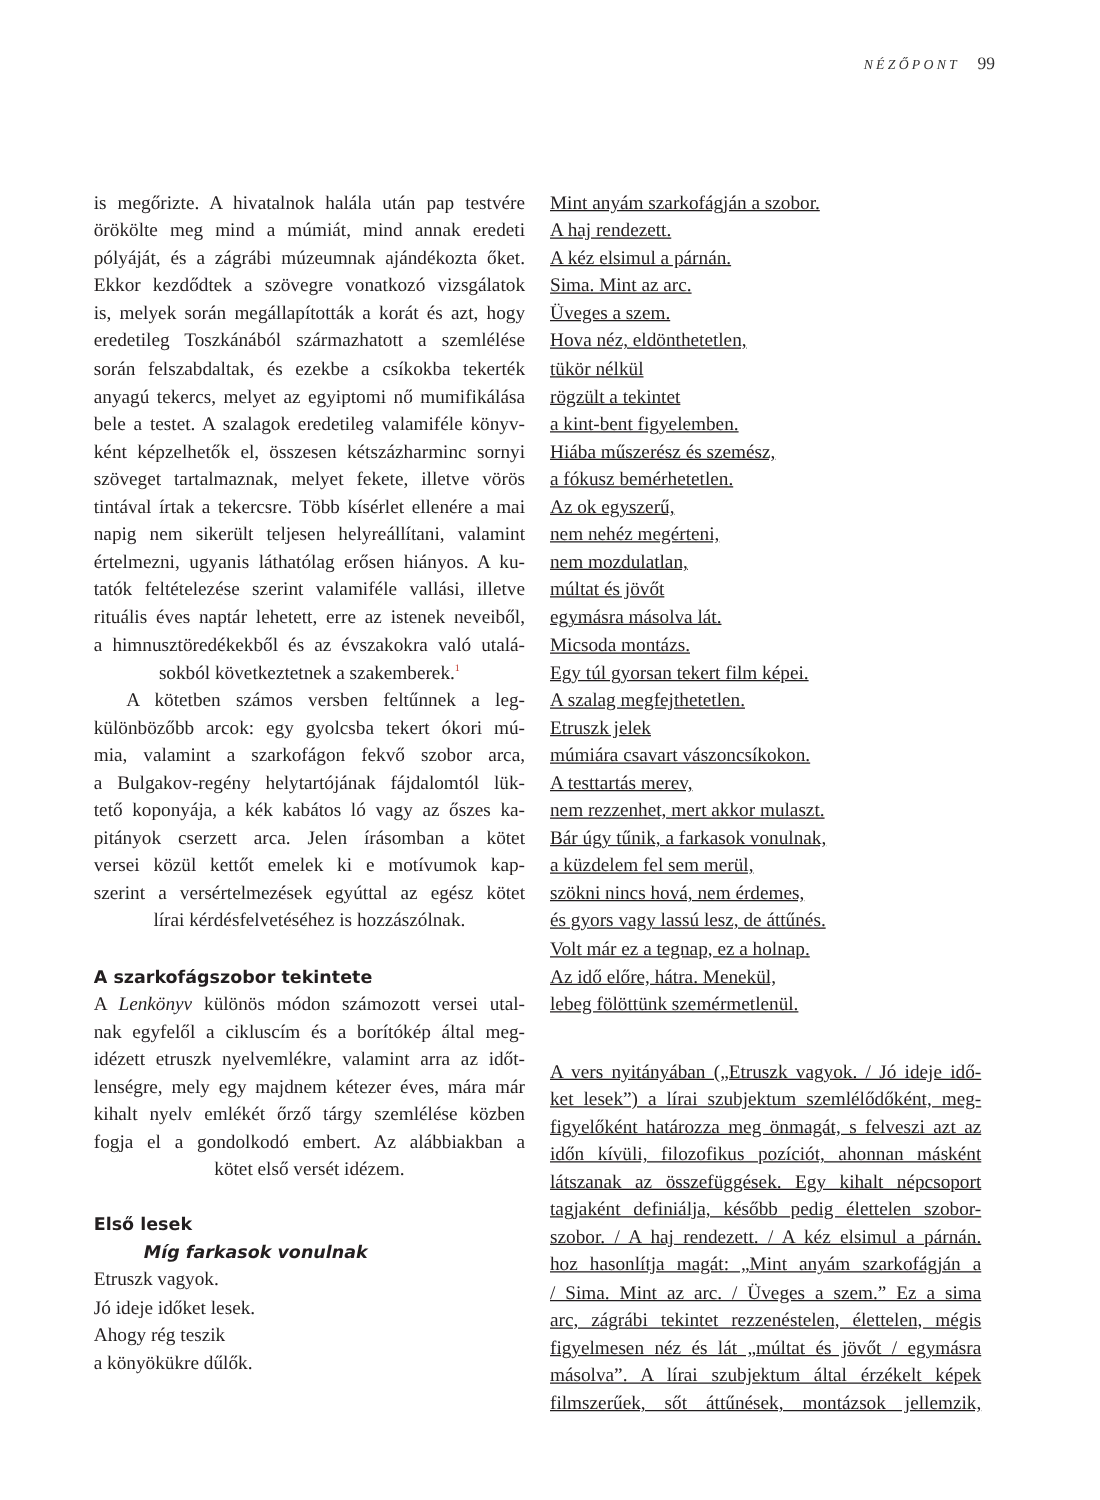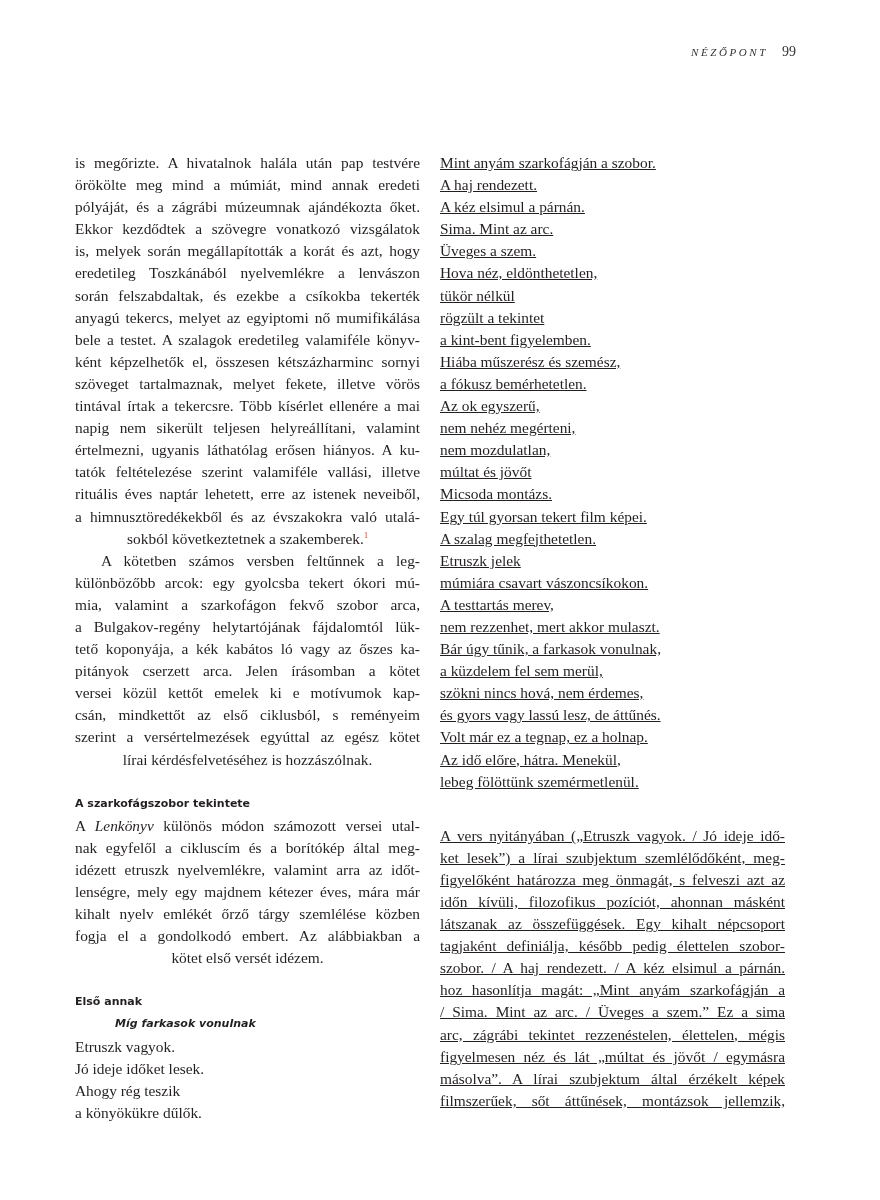--- a/index.html
+++ b/index.html
@@ -5,41 +5,41 @@
     html, body { margin: 0; padding: 0; background: #ffffff; }
     body { width: 880px; height: 1200px; position: relative; overflow: hidden; color: #231f20; font-family: "Liberation Serif", "DejaVu Serif", serif; }
     .running-head { position: absolute; top: 44px; right: 84px; font-size: 11px; letter-spacing: 2.6px; font-style: italic; color: #333; }
     .running-head .folio { font-style: normal; letter-spacing: 0; font-size: 14px; margin-left: 14px; color: #333; }
     .col { position: absolute; top: 152px; font-size: 15.4px; line-height: 22.1px; }
     .col-left { left: 75px; width: 345px; }
     .col-right { left: 440px; width: 345px; text-decoration: underline; }
     .line { display: block; white-space: nowrap; }
     .jline { display: block; text-align: justify; text-align-last: justify; white-space: normal; }
     .lastline { display: block; text-align: center; }
-    h3 { margin: 0; font-family: "DejaVu Sans", "Liberation Sans", sans-serif; font-weight: bold; font-size: 11px; line-height: 22.1px; }
+    h3 { margin: 0; font-family: "DejaVu Sans", "Liberation Sans", sans-serif; font-weight: bold; font-size: 14px; line-height: 22.1px; }
     h3.poem-title { font-style: italic; margin-left: 40px; }
     .gap { height: 22px; }
     .fn { color: #c0392b; font-size: 8px; vertical-align: super; line-height: 0; }
     em { font-style: italic; }
   </style>
 </head>
 <body>
 
 <div class="running-head">
   <span>NÉZŐPONT</span><span class="folio">99</span>
 </div>
 
 <div class="col col-left">
   <div>
     <span class="jline">is megőrizte. A hivatalnok halála után pap testvére</span>
     <span class="jline">örökölte meg mind a múmiát, mind annak eredeti</span>
     <span class="jline">pólyáját, és a zágrábi múzeumnak ajándékozta őket.</span>
     <span class="jline">Ekkor kezdődtek a szövegre vonatkozó vizsgálatok</span>
     <span class="jline">is, melyek során megállapították a korát és azt, hogy</span>
-    <span class="jline">eredetileg Toszkánából nyelvemlékre a lenvászon</span>
+    <span class="jline">eredetileg Toszkánából származhatott a szemlélése</span>
     <span class="jline">során felszabdaltak, és ezekbe a csíkokba tekerték</span>
     <span class="jline">anyagú tekercs, melyet az egyiptomi nő mumifikálása</span>
     <span class="jline">bele a testet. A szalagok eredetileg valamiféle könyv-</span>
     <span class="jline">ként képzelhetők el, összesen kétszázharminc sornyi</span>
     <span class="jline">szöveget tartalmaznak, melyet fekete, illetve vörös</span>
     <span class="jline">tintával írtak a tekercsre. Több kísérlet ellenére a mai</span>
     <span class="jline">napig nem sikerült teljesen helyreállítani, valamint</span>
     <span class="jline">értelmezni, ugyanis láthatólag erősen hiányos. A ku-</span>
     <span class="jline">tatók feltételezése szerint valamiféle vallási, illetve</span>
     <span class="jline">rituális éves naptár lehetett, erre az istenek neveiből,</span>
@@ -48,42 +48,41 @@
   </div>
 
   <div>
     <span class="jline" style="padding-left:26px">A kötetben számos versben feltűnnek a leg-</span>
     <span class="jline">különbözőbb arcok: egy gyolcsba tekert ókori mú-</span>
     <span class="jline">mia, valamint a szarkofágon fekvő szobor arca,</span>
     <span class="jline">a Bulgakov-regény helytartójának fájdalomtól lük-</span>
     <span class="jline">tető koponyája, a kék kabátos ló vagy az őszes ka-</span>
     <span class="jline">pitányok cserzett arca. Jelen írásomban a kötet</span>
     <span class="jline">versei közül kettőt emelek ki e motívumok kap-</span>
-    <span class="jline">csán, mindkettőt az első ciklusból, s reményeim</span>
     <span class="jline">szerint a versértelmezések egyúttal az egész kötet</span>
     <span class="lastline">lírai kérdésfelvetéséhez is hozzászólnak.</span>
   </div>
 
   <div class="gap"></div>
 
   <h3>A szarkofágszobor tekintete</h3>
 
   <div>
     <span class="jline"><span>A </span><em>Lenkönyv</em><span> különös módon számozott versei utal-</span></span>
     <span class="jline">nak egyfelől a cikluscím és a borítókép által meg-</span>
     <span class="jline">idézett etruszk nyelvemlékre, valamint arra az időt-</span>
     <span class="jline">lenségre, mely egy majdnem kétezer éves, mára már</span>
     <span class="jline">kihalt nyelv emlékét őrző tárgy szemlélése közben</span>
     <span class="jline">fogja el a gondolkodó embert. Az alábbiakban a</span>
     <span class="lastline">kötet első versét idézem.</span>
   </div>
 
   <div class="gap"></div>
 
-  <h3>Első annak</h3>
+  <h3>Első lesek</h3>
   <h3 class="poem-title">Míg farkasok vonulnak</h3>
 
   <div>
     <span class="line">Etruszk vagyok.</span>
     <span class="line">Jó ideje időket lesek.</span>
     <span class="line">Ahogy rég teszik</span>
     <span class="line">a könyökükre dűlők.</span>
   </div>
 </div>
 
@@ -97,20 +96,21 @@
     <span class="line">Hova néz, eldönthetetlen,</span>
     <span class="line">tükör nélkül</span>
     <span class="line">rögzült a tekintet</span>
     <span class="line">a kint-bent figyelemben.</span>
     <span class="line">Hiába műszerész és szemész,</span>
     <span class="line">a fókusz bemérhetetlen.</span>
     <span class="line">Az ok egyszerű,</span>
     <span class="line">nem nehéz megérteni,</span>
     <span class="line">nem mozdulatlan,</span>
     <span class="line">múltat és jövőt</span>
+    <span class="line">egymásra másolva lát.</span>
     <span class="line">Micsoda montázs.</span>
     <span class="line">Egy túl gyorsan tekert film képei.</span>
     <span class="line">A szalag megfejthetetlen.</span>
     <span class="line">Etruszk jelek</span>
     <span class="line">múmiára csavart vászoncsíkokon.</span>
     <span class="line">A testtartás merev,</span>
     <span class="line">nem rezzenhet, mert akkor mulaszt.</span>
     <span class="line">Bár úgy tűnik, a farkasok vonulnak,</span>
     <span class="line">a küzdelem fel sem merül,</span>
     <span class="line">szökni nincs hová, nem érdemes,</span>

